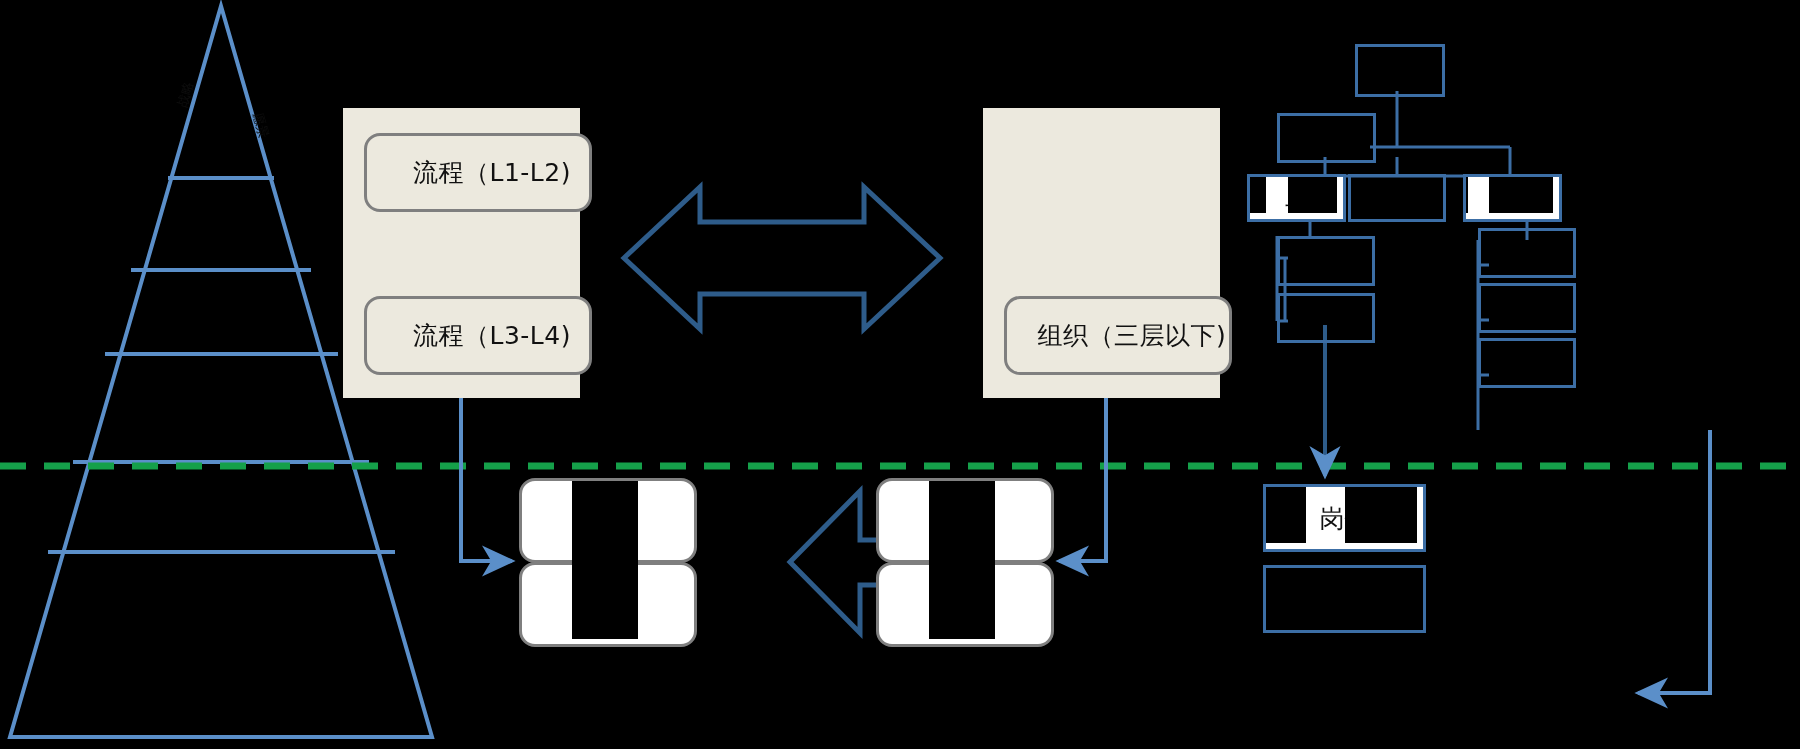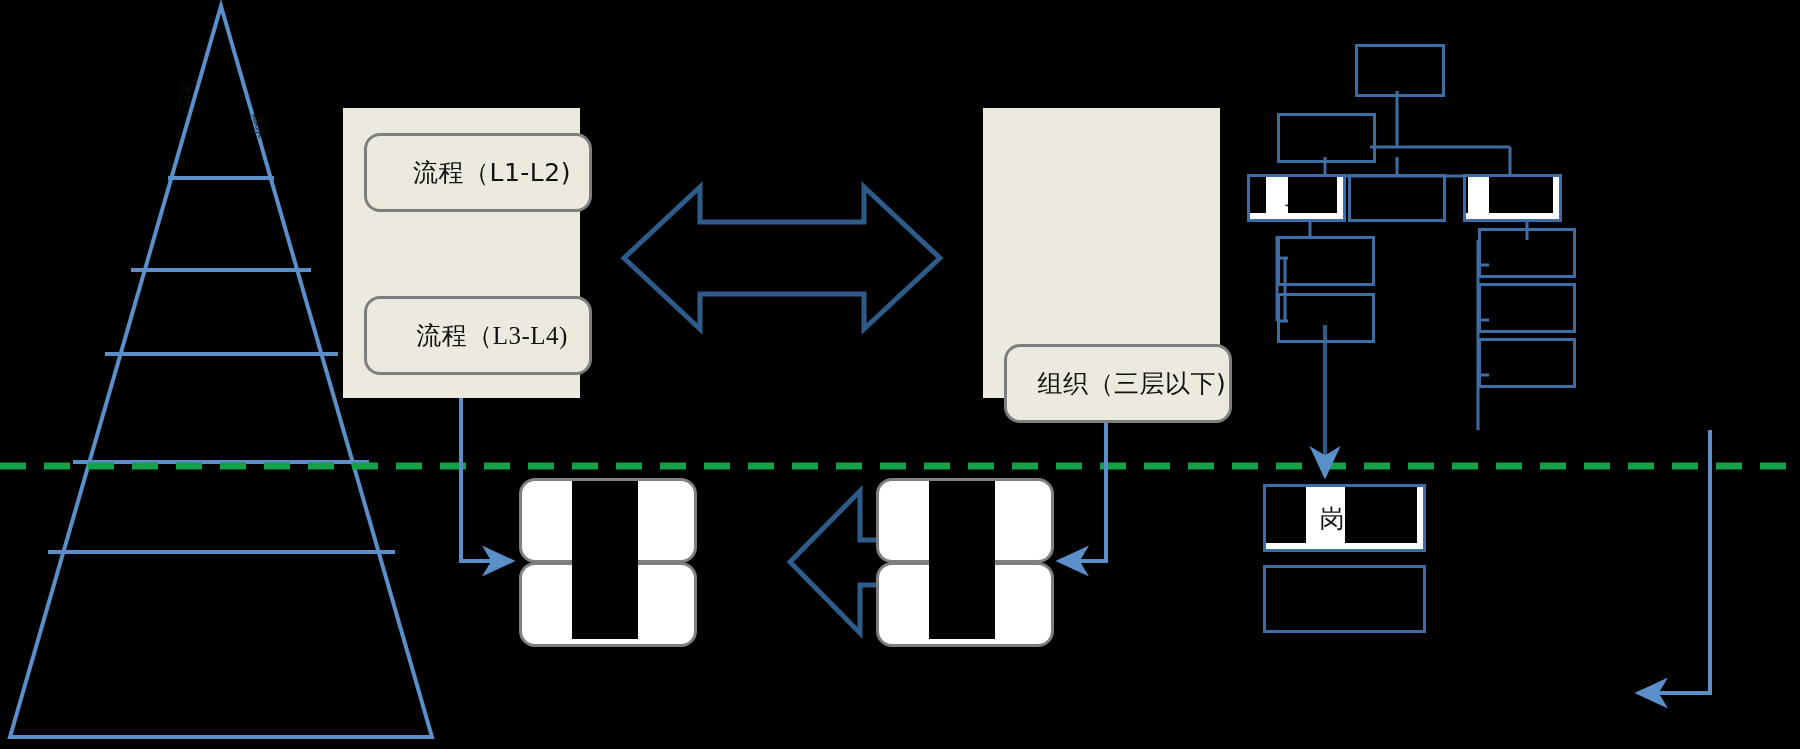--- a/index.html
+++ b/index.html
@@ -101,26 +101,26 @@
     </g>
 
     <path d="M1325,325 L1325,476" fill="none" stroke="#2e5c8a" stroke-width="4" marker-end="url(#ah)"></path>
     <path d="M1710,430 L1710,693 L1638,693" fill="none" stroke="#5b8fc9" stroke-width="4" marker-end="url(#ah)"></path>
   </svg>
 
   <div class="panel" style="left:343px;top:108px;width:237px;height:290px;"></div>
 
   <div class="rbox" style="left:364px;top:133px;width:194px;height:73px;">流程（L1-L2)</div>
 
-  <div class="rbox" style="left:364px;top:296px;width:194px;height:73px;font-family:Liberation Serif, serif;">流程（L3-L4)</div>
+  <div class="rbox" style="left:364px;top:296px;width:194px;height:73px;">流程（L3-L4)</div>
 
   <div class="panel" style="left:983px;top:108px;width:237px;height:290px;"></div>
 
 
-  <div class="rbox" style="left:1004px;top:296px;width:194px;height:73px;margin-top:48px;">组织（三层以下)</div>
+  <div class="rbox" style="left:1004px;top:296px;width:194px;height:73px;">组织（三层以下)</div>
 
   <div class="whitebox" style="left:519px;top:478px;width:172px;height:79px;"></div>
   <div class="whitebox" style="left:519px;top:562px;width:172px;height:79px;"></div>
   <div class="redact" style="left:572px;top:481px;width:66px;height:158px;"></div>
 
   <div class="whitebox" style="left:876px;top:478px;width:172px;height:79px;"></div>
   <div class="whitebox" style="left:876px;top:562px;width:172px;height:79px;"></div>
   <div class="redact" style="left:929px;top:481px;width:66px;height:158px;"></div>
 
   <div class="ocbox" style="left:1355px;top:44px;width:84px;height:47px;"></div>

